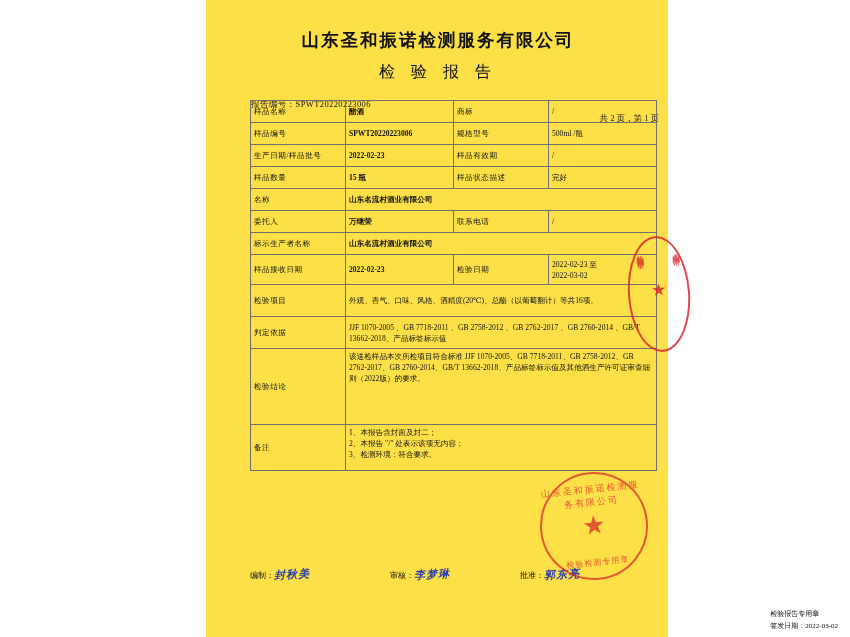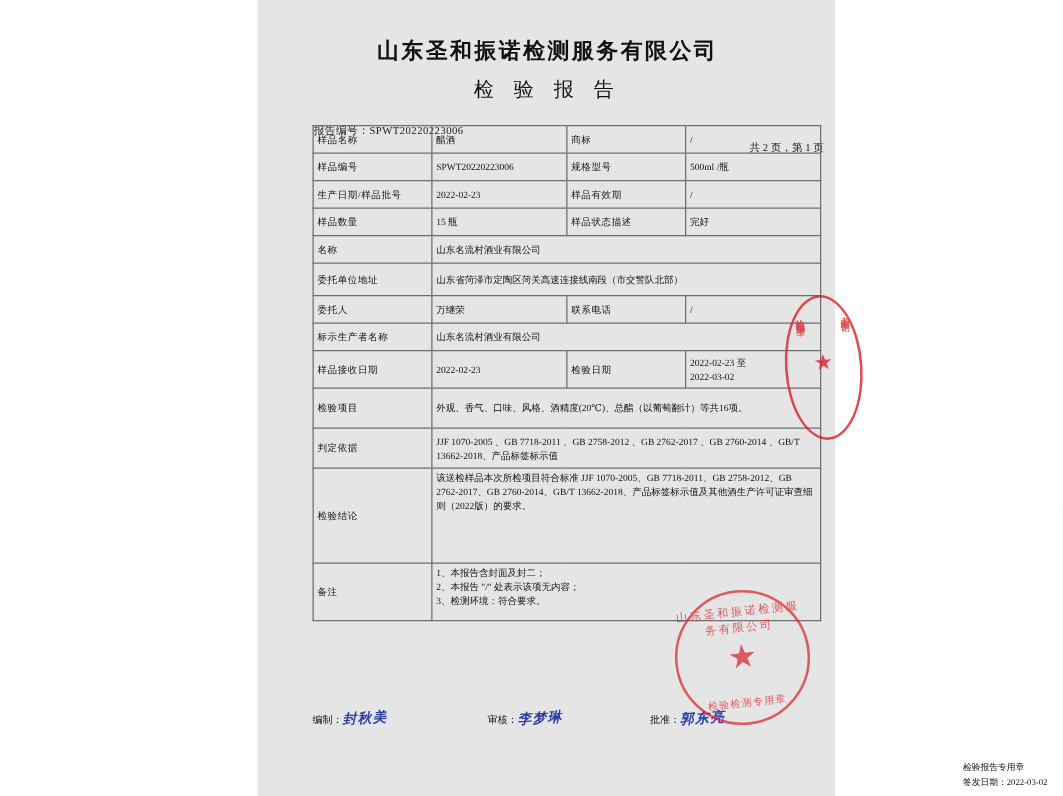--- a/index.html
+++ b/index.html
@@ -13,21 +13,21 @@
     position: relative;
     font-family: "Liberation Serif", "DejaVu Serif", serif;
     color: #1a1a1a;
     overflow: hidden;
   }
   .page {
     position: absolute;
     left: 0; top: 0;
     width: 850px;
     height: 637px;
-    background: #e5e5e5;
+    background: #fde047;
   }
   
   .paper-edge-left {
     position: absolute; left: 0; top: 0; width: 206px; height: 637px;
     background: #ffffff;
   }
   .paper-edge-right {
     position: absolute; right: 0; top: 0; width: 182px; height: 637px;
     background: #ffffff;
   }
@@ -95,20 +95,21 @@
     line-height: 1.45;
     color: #111;
   }
   td.lbl {
     width: 88px;
     letter-spacing: 0.5px;
     white-space: nowrap;
   }
   td.val {
     width: 101px;
+    font-weight: bold;
   }
   td.lbl2 {
     width: 88px;
     letter-spacing: 0.5px;
     white-space: nowrap;
   }
   td.val2 {
     width: 101px;
   }
   td.just {
@@ -278,24 +279,20 @@
       <tr class="r-h22">
         <td class="lbl">样品数量</td>
         <td class="val">15 瓶</td>
         <td class="lbl2">样品状态描述</td>
         <td class="val2">完好</td>
       </tr>
 
       <tr class="r-h22">
         <td class="lbl">名称</td>
         <td class="val" colspan="3">山东名流村酒业有限公司</td>
-      </tr>
-      <tr class="r-h26">
-        <td class="lbl">委托单位地址</td>
-        <td class="val" colspan="3">山东省菏泽市定陶区菏关高速连接线南段（市交警队北部）</td>
       </tr>
       <tr class="r-h22">
         <td class="lbl">委托人</td>
         <td class="val">万继荣</td>
         <td class="lbl2">联系电话</td>
         <td class="val2">/</td>
       </tr>
       <tr class="r-h22">
         <td class="lbl">标示生产者名称</td>
         <td class="val" colspan="3">山东名流村酒业有限公司</td>

